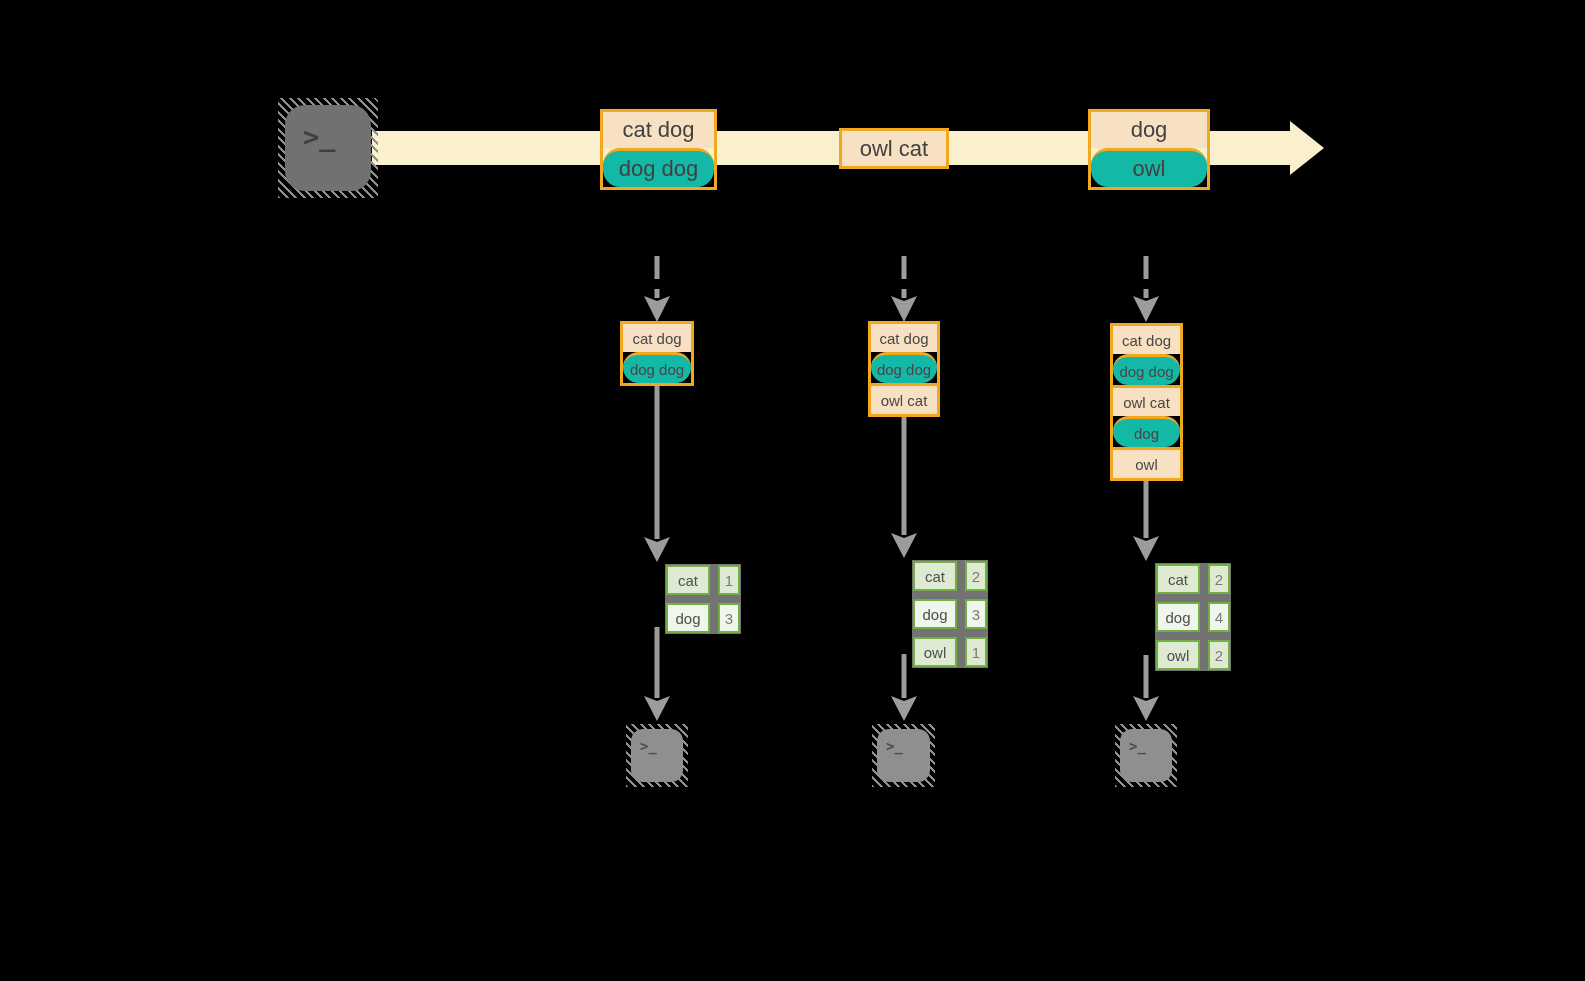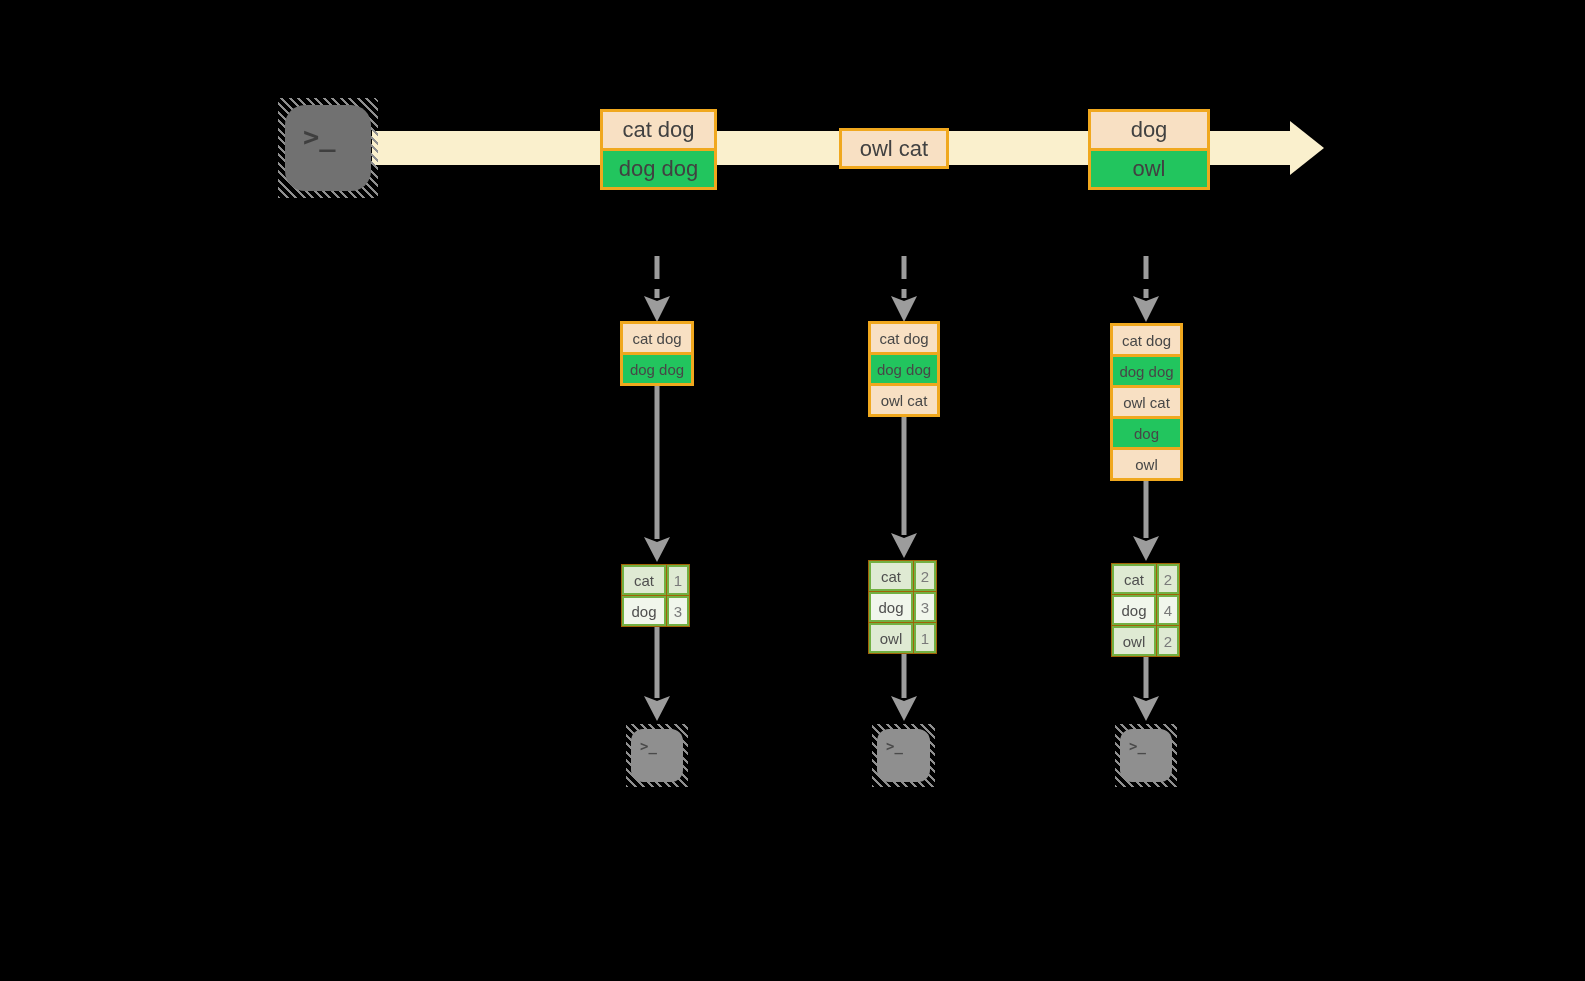--- a/index.html
+++ b/index.html
@@ -11,36 +11,36 @@
   .band-head{position:absolute;left:1290px;top:121px;width:0;height:0;
              border-top:27px solid transparent;border-bottom:27px solid transparent;
              border-left:34px solid #FAF0CD;}
 
   
   .egroup{position:absolute;border:3px solid #F0A81E;box-sizing:border-box;z-index:4;}
   .egroup .erow{display:flex;align-items:center;justify-content:center;
                 color:#414141;font-size:22px;}
   .egroup .erow + .erow{border-top:3px solid #F0A81E;}
   .peach{background:#F8E0C3;}
-  .cream{background:#22c55e;}
+  .cream{background:#14b8a6;border-radius:17px;}
 
   
   .stack{position:absolute;border:3px solid #F0A81E;box-sizing:border-box;z-index:3;}
   .stack .srow{height:28px;display:flex;align-items:center;justify-content:center;
                color:#474747;font-size:15px;}
   .stack .srow + .srow{border-top:3px solid #F0A81E;}
 
   
   .banner{position:absolute;left:692px;top:462px;width:419px;height:45px;background:#fff;
           display:flex;align-items:center;justify-content:center;z-index:1;
           color:#1c1c1c;font-size:33px;}
 
   
-  .ctable{position:absolute;background:#a16207;padding:1px;z-index:3;
-          display:grid;grid-template-columns:44px 22px;gap:1px;}
+  .ctable{position:absolute;background:#737373;padding:1px;z-index:3;
+          display:grid;grid-template-columns:44px 22px;gap:8px;margin-left:44px;}
   .ctable .cell{border:2px solid #72B043;height:26px;display:flex;align-items:center;
                 justify-content:center;font-size:15px;box-sizing:content-box;}
   .cell.word{color:#4f4f4f;}
   .cell.cnt{color:#7a7a7a;}
   .gfill1{background:#DFEAD3;}
   .gfill2{background:#F1F6EC;}
 
   
   .arrow{position:absolute;z-index:2;}
   .arrow line{stroke:#9C9C9C;stroke-width:5;}

